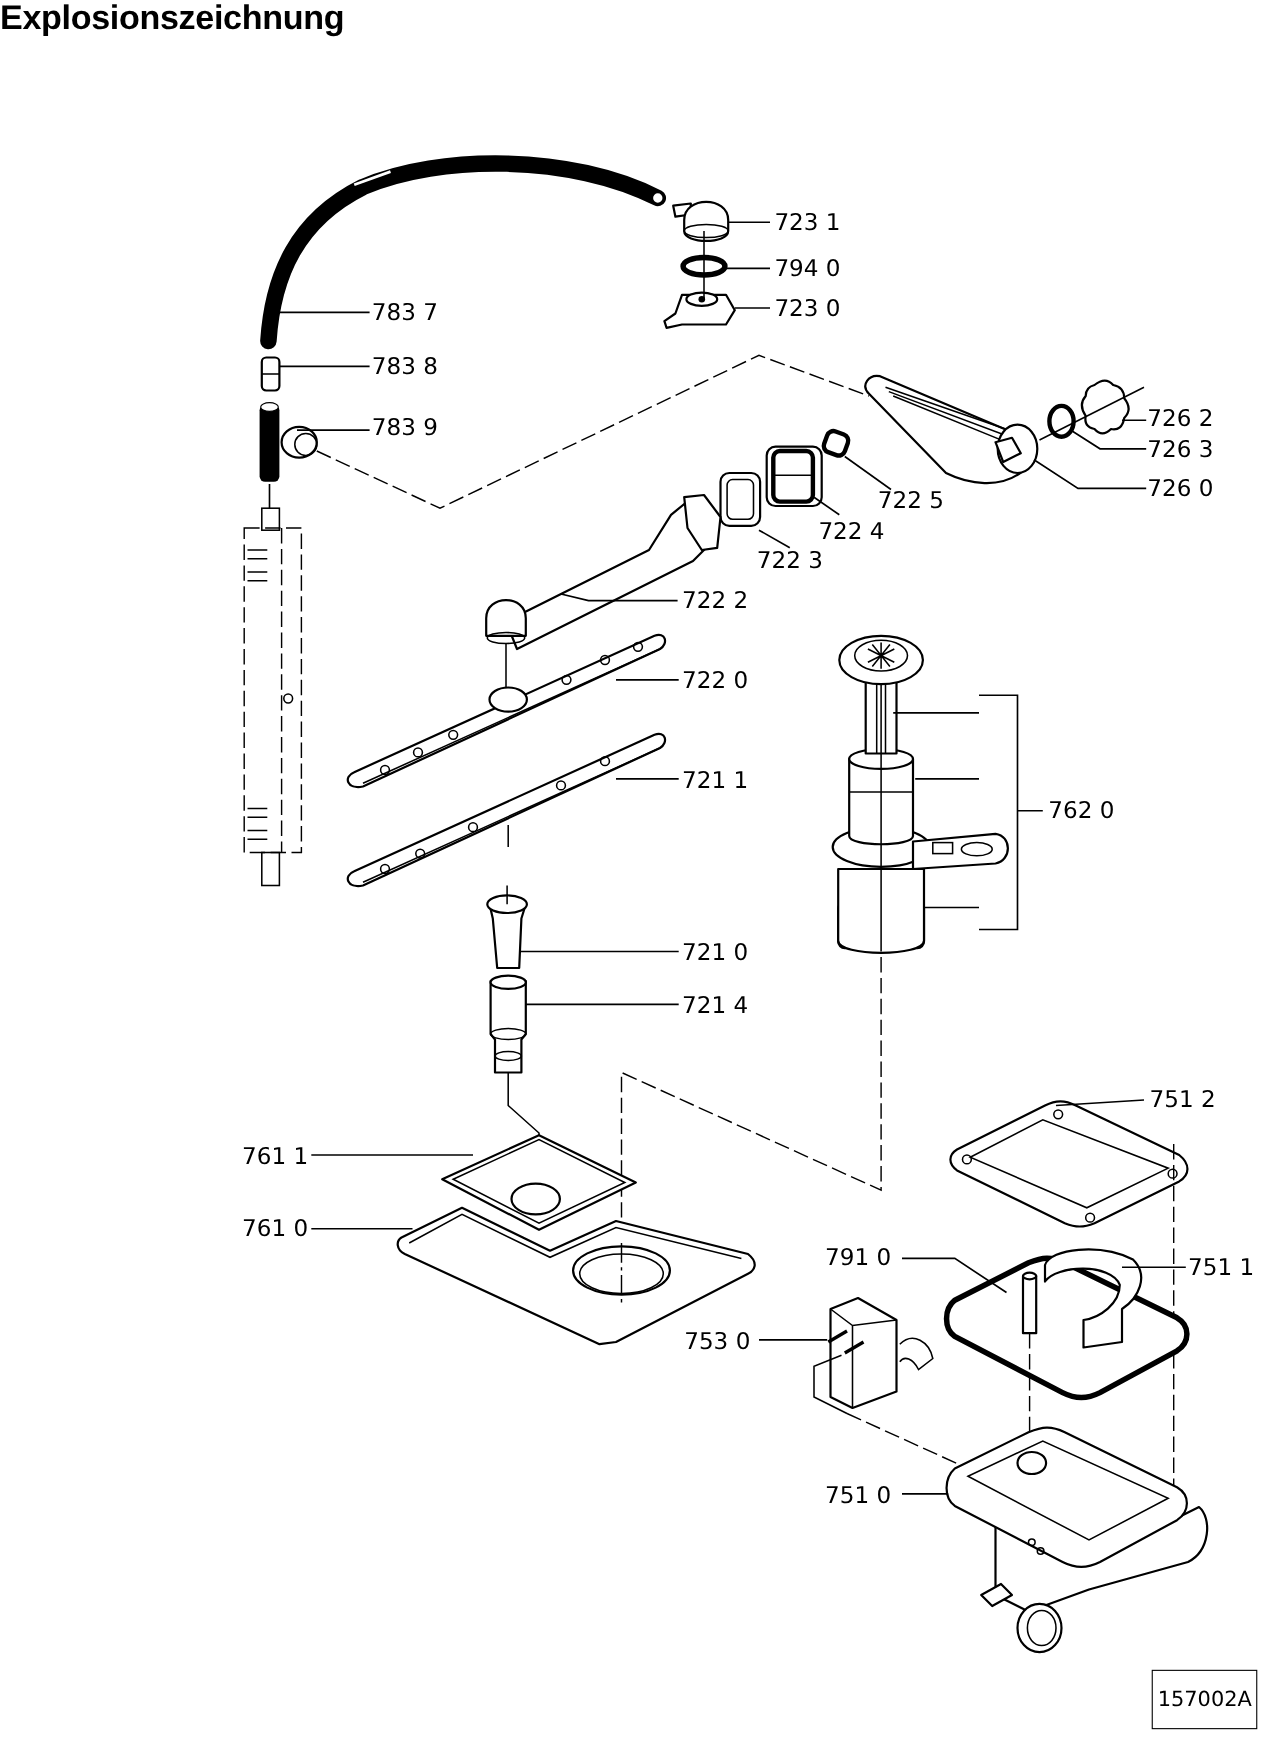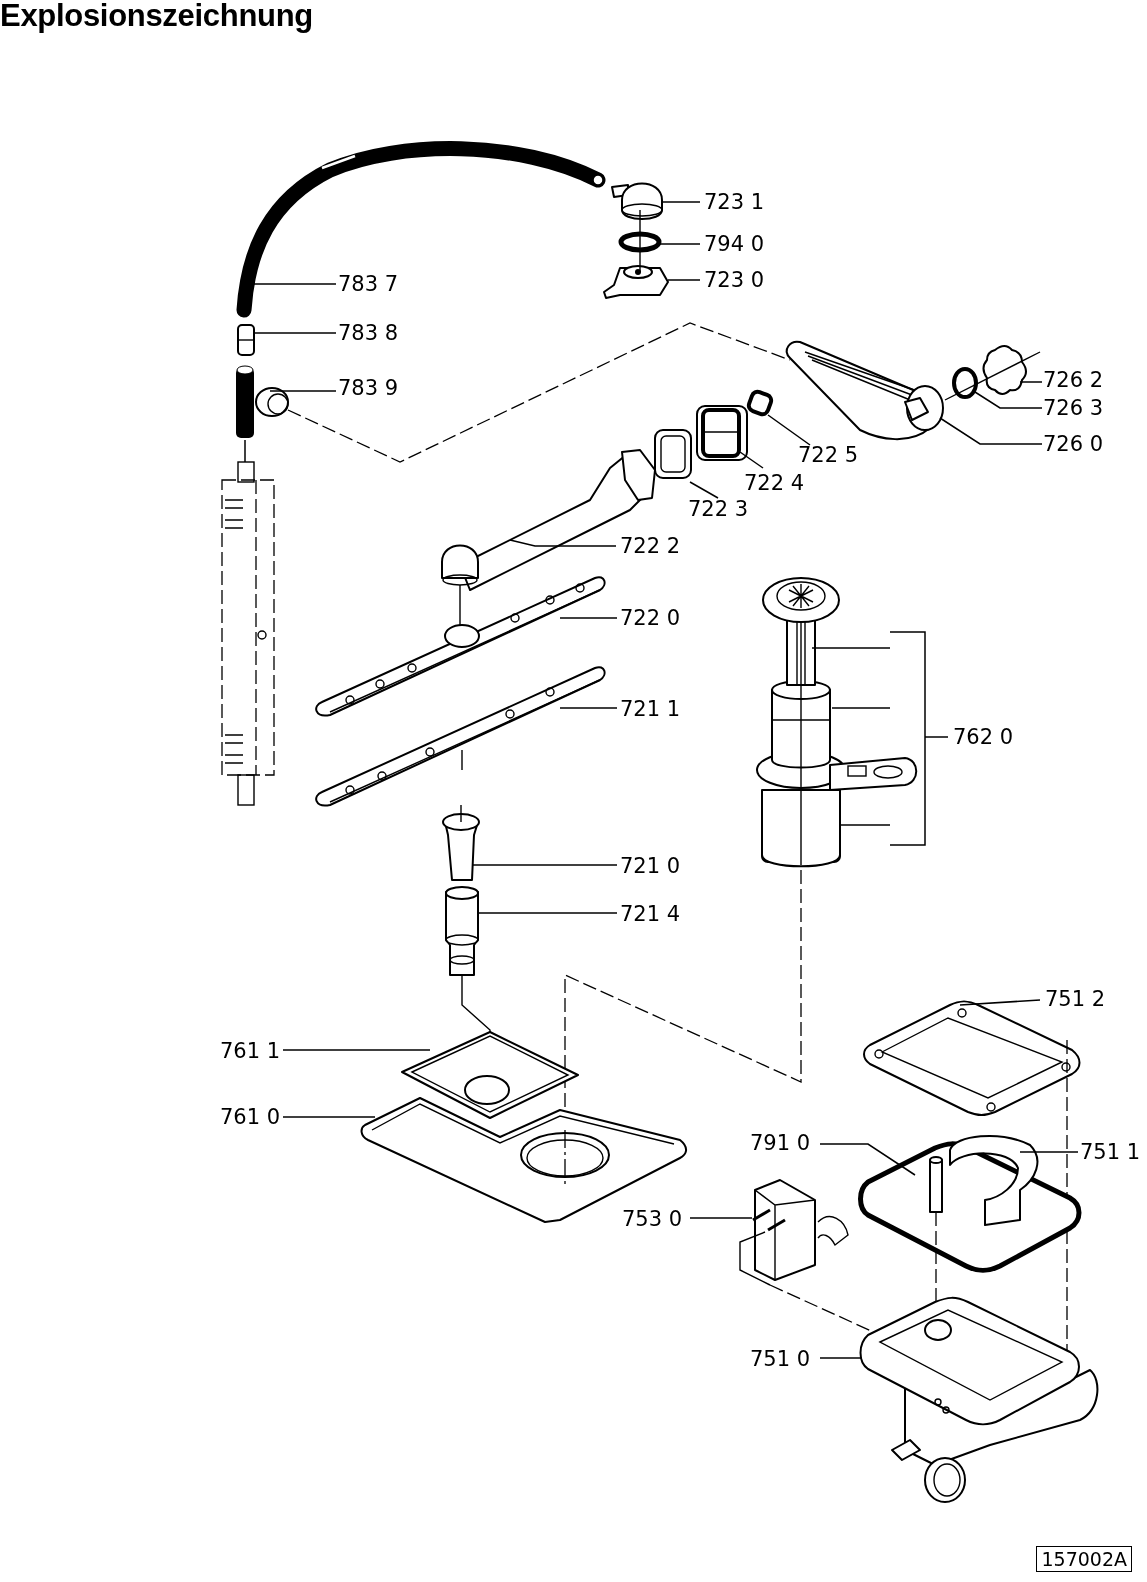--- a/index.html
+++ b/index.html
@@ -1,20 +1,20 @@
 <!DOCTYPE html>
 <html><head>
 <meta charset="utf-8">
 <style>
   html, body { margin:0; padding:0; background:#ffffff; }
   body { width:1147px; height:1582px; position:relative; overflow:hidden; font-family:"Liberation Sans", sans-serif; }
   .title { position:absolute; left:0; top:-2px; font-size:31px; font-weight:bold; color:#000; letter-spacing:-0.3px; }
   svg.diagram { position:absolute; left:0; top:0; }
   .lbl { font-family:"DejaVu Sans", sans-serif; font-size:21px; fill:#000; }
-  .ref { position:absolute; right:15px; bottom:10px; border:1.5px solid #000; font-family:"DejaVu Sans", sans-serif; font-size:19px; padding:0 4px; line-height:24px; }
+  .ref { position:absolute; right:4px; bottom:10px; border:1.5px solid #000; font-family:"DejaVu Sans", sans-serif; font-size:19px; padding:14px 4px; line-height:24px; }
   .p { fill:#fff; stroke:#000; stroke-width:2; stroke-linejoin:round; }
   .t { fill:none; stroke:#000; stroke-width:1.4; }
   .ld { fill:none; stroke:#000; stroke-width:1.5; }
   .dash { fill:none; stroke:#000; stroke-width:1.3; stroke-dasharray:14 5; }
   .dd { fill:none; stroke:#000; stroke-width:1.3; stroke-dasharray:18 4 3 4; }
 </style>
 </head>
 <body>
 
 <div class="title">Explosionszeichnung</div>

